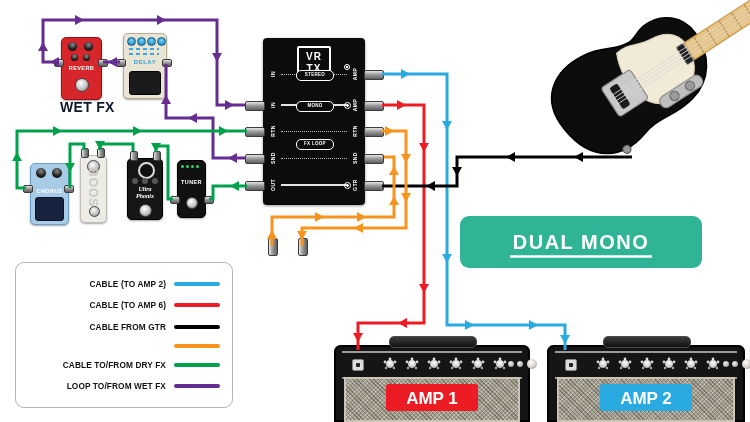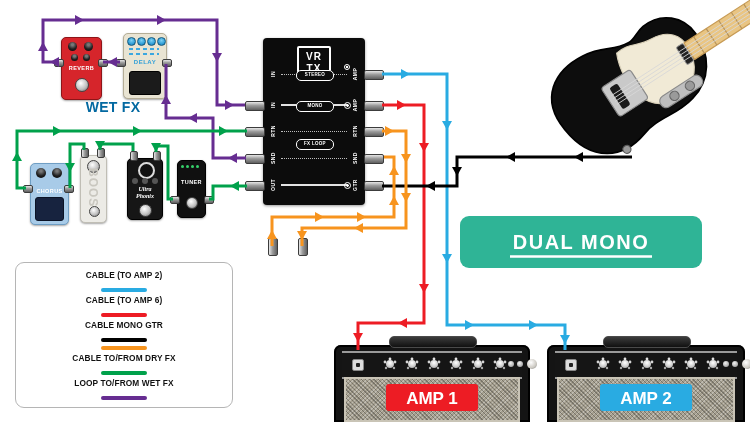--- a/index.html
+++ b/index.html
@@ -6,21 +6,21 @@
   .stage{position:relative;width:750px;height:422px;background:#fff;overflow:hidden;
          font-family:"Liberation Sans",sans-serif;}
   svg text{font-family:"Liberation Sans",sans-serif;}
 
   
   .abs{position:absolute;}
   .jack{position:absolute;background:linear-gradient(180deg,#e8e8e8,#9a9a9a 45%,#5f5f5f);
         border:1px solid #3c3c3c;border-radius:2px;z-index:4;}
   .jackv{position:absolute;background:linear-gradient(90deg,#e8e8e8,#9a9a9a 45%,#5f5f5f);
         border:1px solid #3c3c3c;border-radius:2px;z-index:4;}
-  .h-label{position:absolute;font-weight:bold;color:#0369a1;text-align:center;letter-spacing:.3px;}
+  .h-label{position:absolute;font-weight:bold;color:#0f172a;text-align:left;letter-spacing:.3px;}
 
   
   .pedal{position:absolute;border-radius:5px;z-index:2;box-shadow:0 1px 2px rgba(0,0,0,.35);}
   .pedal .name{position:absolute;width:100%;text-align:center;font-weight:bold;color:#fff;}
   .knob-dark{position:absolute;border-radius:50%;background:radial-gradient(circle at 50% 30%,#777 0 1px,#222 55%,#000);}
   .foot{position:absolute;border-radius:50%;background:radial-gradient(circle at 40% 35%,#fff,#c2c2c2 55%,#6e6e6e);border:1px solid #444;}
   .treadle{position:absolute;border-radius:3px;}
 
   #reverb{left:61px;top:37px;width:39px;height:61px;background:#d6252b;border:1.5px solid #8e1418;}
   #delay{left:123px;top:33px;width:42px;height:64px;background:#e9e4d3;border:1.5px solid #b4ad96;}
@@ -70,21 +70,21 @@
         box-shadow:0 -5px 0 -2.6px #e0e0e0,5px -2px 0 -2.6px #d4d4d4,-5px -2px 0 -2.6px #d4d4d4,
                    4px 4px 0 -2.8px #a8a8a8,-4px 4px 0 -2.8px #a8a8a8;}
   .mini{position:absolute;width:6px;height:6px;border-radius:50%;background:radial-gradient(circle at 40% 35%,#f2f2f2,#8a8a8a);}
   .jewel{position:absolute;width:10px;height:10px;border-radius:50%;background:radial-gradient(circle at 40% 35%,#fff,#ccc9c2 60%,#6e6e6e);}
   .inputjack{position:absolute;width:10px;height:10px;background:radial-gradient(circle,#222 0 2px,#ddd 2.5px);border:1px solid #888;border-radius:2px;}
   .plate{position:absolute;z-index:3;}
 
   
   #legend{left:15px;top:262px;width:218px;height:146px;border:1.6px solid #b5b5b5;border-radius:9px;background:#fff;
           display:flex;flex-direction:column;justify-content:space-evenly;padding:4px 12px;box-sizing:border-box;z-index:2;}
-  .lrow{display:flex;align-items:center;justify-content:flex-end;gap:8px;flex-direction:column;}
+  .lrow{display:flex;align-items:center;justify-content:flex-end;gap:8px;}
   .lrow .txt{font-size:8.3px;font-weight:bold;color:#111;letter-spacing:.1px;white-space:nowrap;}
 
   #badge{left:460px;top:216px;z-index:2;}
   #watermark{left:286px;top:372px;font-size:27px;font-style:italic;font-weight:bold;
              color:rgba(205,202,192,.8);z-index:3;letter-spacing:-1px;}
   #overlay{position:absolute;left:0;top:0;z-index:6;pointer-events:none;}
 </style>
 </head>
 <body>
 
@@ -255,21 +255,21 @@
           <rect width="46" height="4" rx="2" fill="#29ABE2"></rect>
         </svg>
     </div>
     <div class="lrow">
       <span class="txt">CABLE (TO AMP 6)</span>
       <svg width="46" height="4">
           <rect width="46" height="4" rx="2" fill="#ED1C24"></rect>
         </svg>
     </div>
     <div class="lrow">
-      <span class="txt">CABLE MONO GTR</span>
+      <span class="txt">CABLE FROM GTR</span>
       <svg width="46" height="4">
           <rect width="46" height="4" rx="2" fill="#000000"></rect>
         </svg>
     </div>
     <div class="lrow">
       <svg width="46" height="4">
           <rect width="46" height="4" rx="2" fill="#F7941E"></rect>
         </svg>
     </div>
     <div class="lrow">

